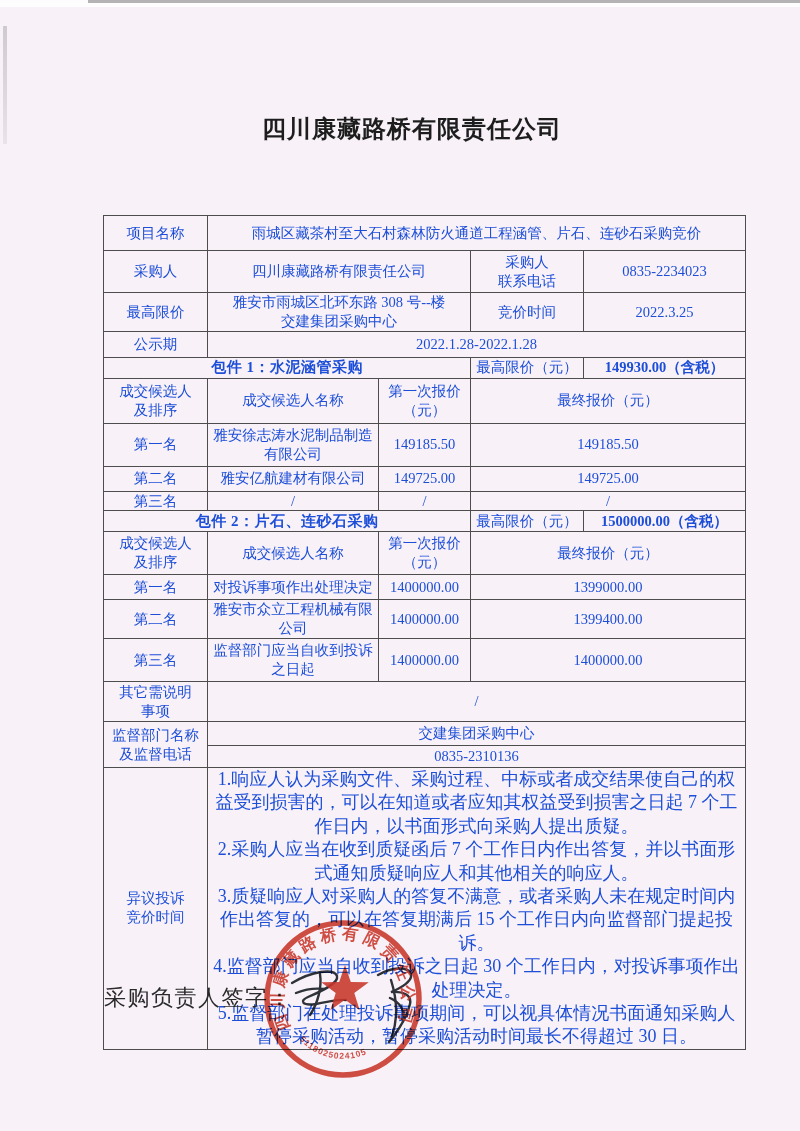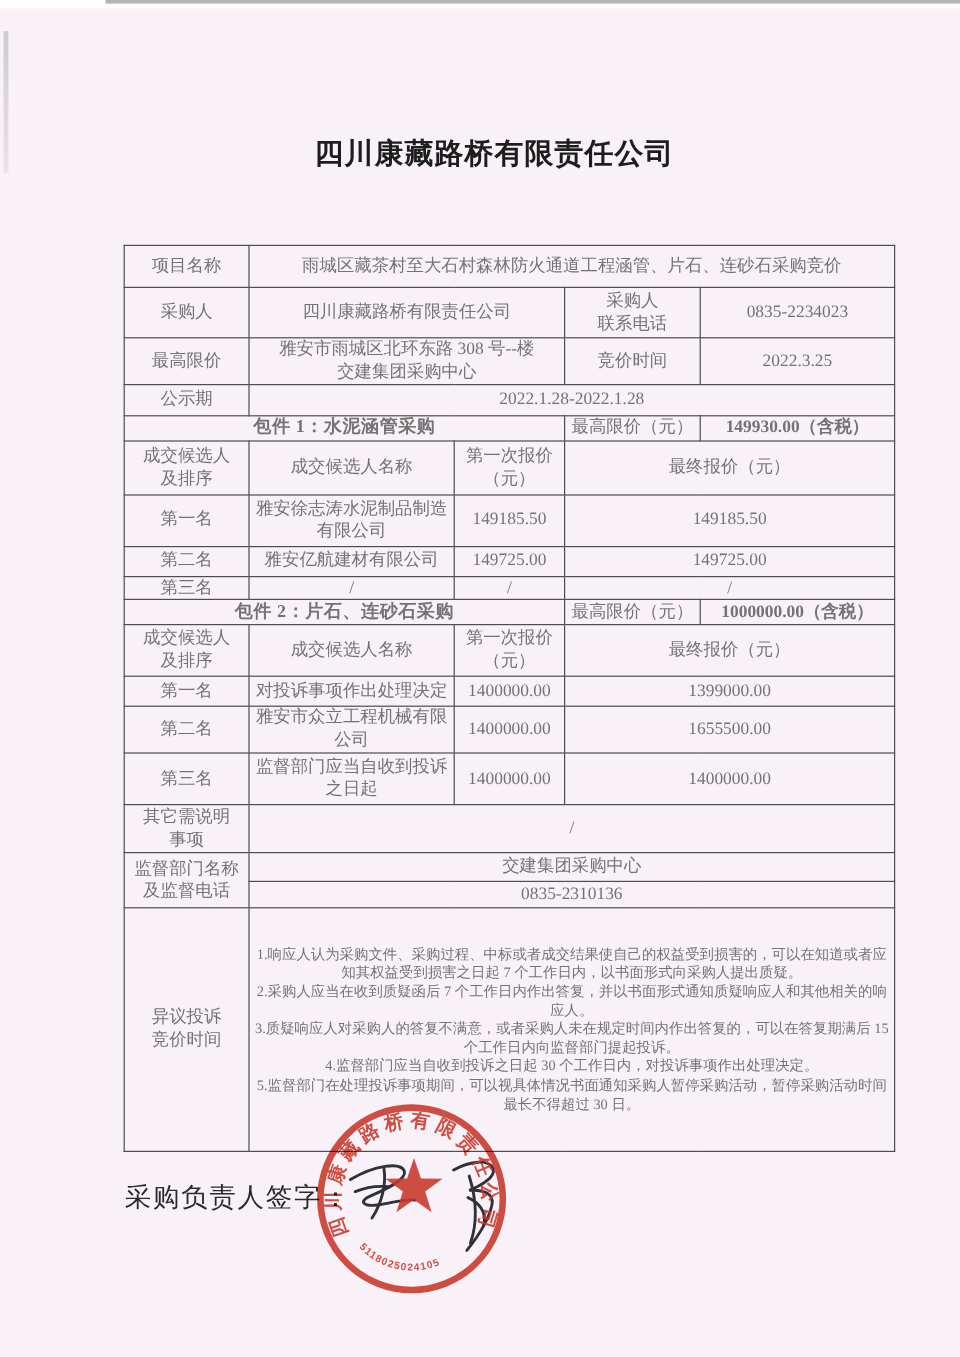--- a/index.html
+++ b/index.html
@@ -14,35 +14,35 @@
   .top-white { position:absolute; left:0; top:0; width:800px; height:7px; background:#fdfdfd; }
   .top-line  { position:absolute; left:88px; top:0; width:712px; height:3px; background:#6d6d6d; opacity:.5; filter:blur(.6px); }
   .left-sliver { position:absolute; left:3px; top:26px; width:4px; height:118px;
     background:linear-gradient(#9a9a9a,#d8cfd8); opacity:.45; }
   .titles {
     position:absolute; left:78px; top:110px; width:668px;
     text-align:center; font-size:24px; font-weight:700; line-height:39px;
     letter-spacing:1px; color:#1d1d1d;
   }
   table.doc {
-    position:absolute; left:103px; top:204px; width:642px;
+    position:absolute; left:103px; top:215px; width:642px;
     border-collapse:collapse; table-layout:fixed;
-    font-size:14.5px; color:#737373;
+    font-size:14.5px; color:#1d4ed8;
   }
   table.doc td {
     border:1.4px solid #4d4d4d;
     text-align:center; vertical-align:middle;
     padding:0 4px; line-height:1.3;
   }
   td.left { text-align:left; padding-left:8px; }
   td.bold { font-weight:700; }
   td.pkg  { font-weight:700; font-size:15px; letter-spacing:.5px; }
   td.notes {
     text-align:left; vertical-align:top;
-    font-size:12px; line-height:20.2px; padding:2px 7px 0 7px;
+    font-size:18px; line-height:20.2px; padding:2px 7px 0 7px;
   }
   .two-line div { line-height:19px; }
   .sign-label {
     position:absolute; left:104px; top:983px;
     font-size:22px; letter-spacing:1.5px; color:#2a2a2a;
   }
   .seal-svg { position:absolute; left:240px; top:903px; width:300px; height:200px;
     mix-blend-mode:multiply; }
 </style>
 </head>
@@ -130,21 +130,21 @@
   <tr style="height:17px">
     <td>第三名</td>
     <td>/</td>
     <td>/</td>
     <td colspan="2">/</td>
   </tr>
 
   <tr style="height:21px">
     <td colspan="3" class="pkg">包件 2：片石、连砂石采购</td>
     <td>最高限价（元）</td>
-    <td class="bold">1000000.00（含税）</td>
+    <td class="bold">1500000.00（含税）</td>
   </tr>
 
   <tr style="height:43px">
     <td class="two-line">
       <div>成交候选人</div>
       <div>及排序</div>
     </td>
     <td>成交候选人名称</td>
     <td class="two-line">
       <div>第一次报价</div>
@@ -156,21 +156,21 @@
   <tr style="height:25px">
     <td>第一名</td>
     <td class="left">对投诉事项作出处理决定</td>
     <td>1400000.00</td>
     <td colspan="2">1399000.00</td>
   </tr>
   <tr style="height:38px">
     <td>第二名</td>
     <td class="left">雅安市众立工程机械有限公司</td>
     <td>1400000.00</td>
-    <td colspan="2">1655500.00</td>
+    <td colspan="2">1399400.00</td>
   </tr>
   <tr style="height:43px">
     <td>第三名</td>
     <td class="left">监督部门应当自收到投诉之日起</td>
     <td>1400000.00</td>
     <td colspan="2">1400000.00</td>
   </tr>
 
   <tr style="height:40px">
     <td class="two-line">

